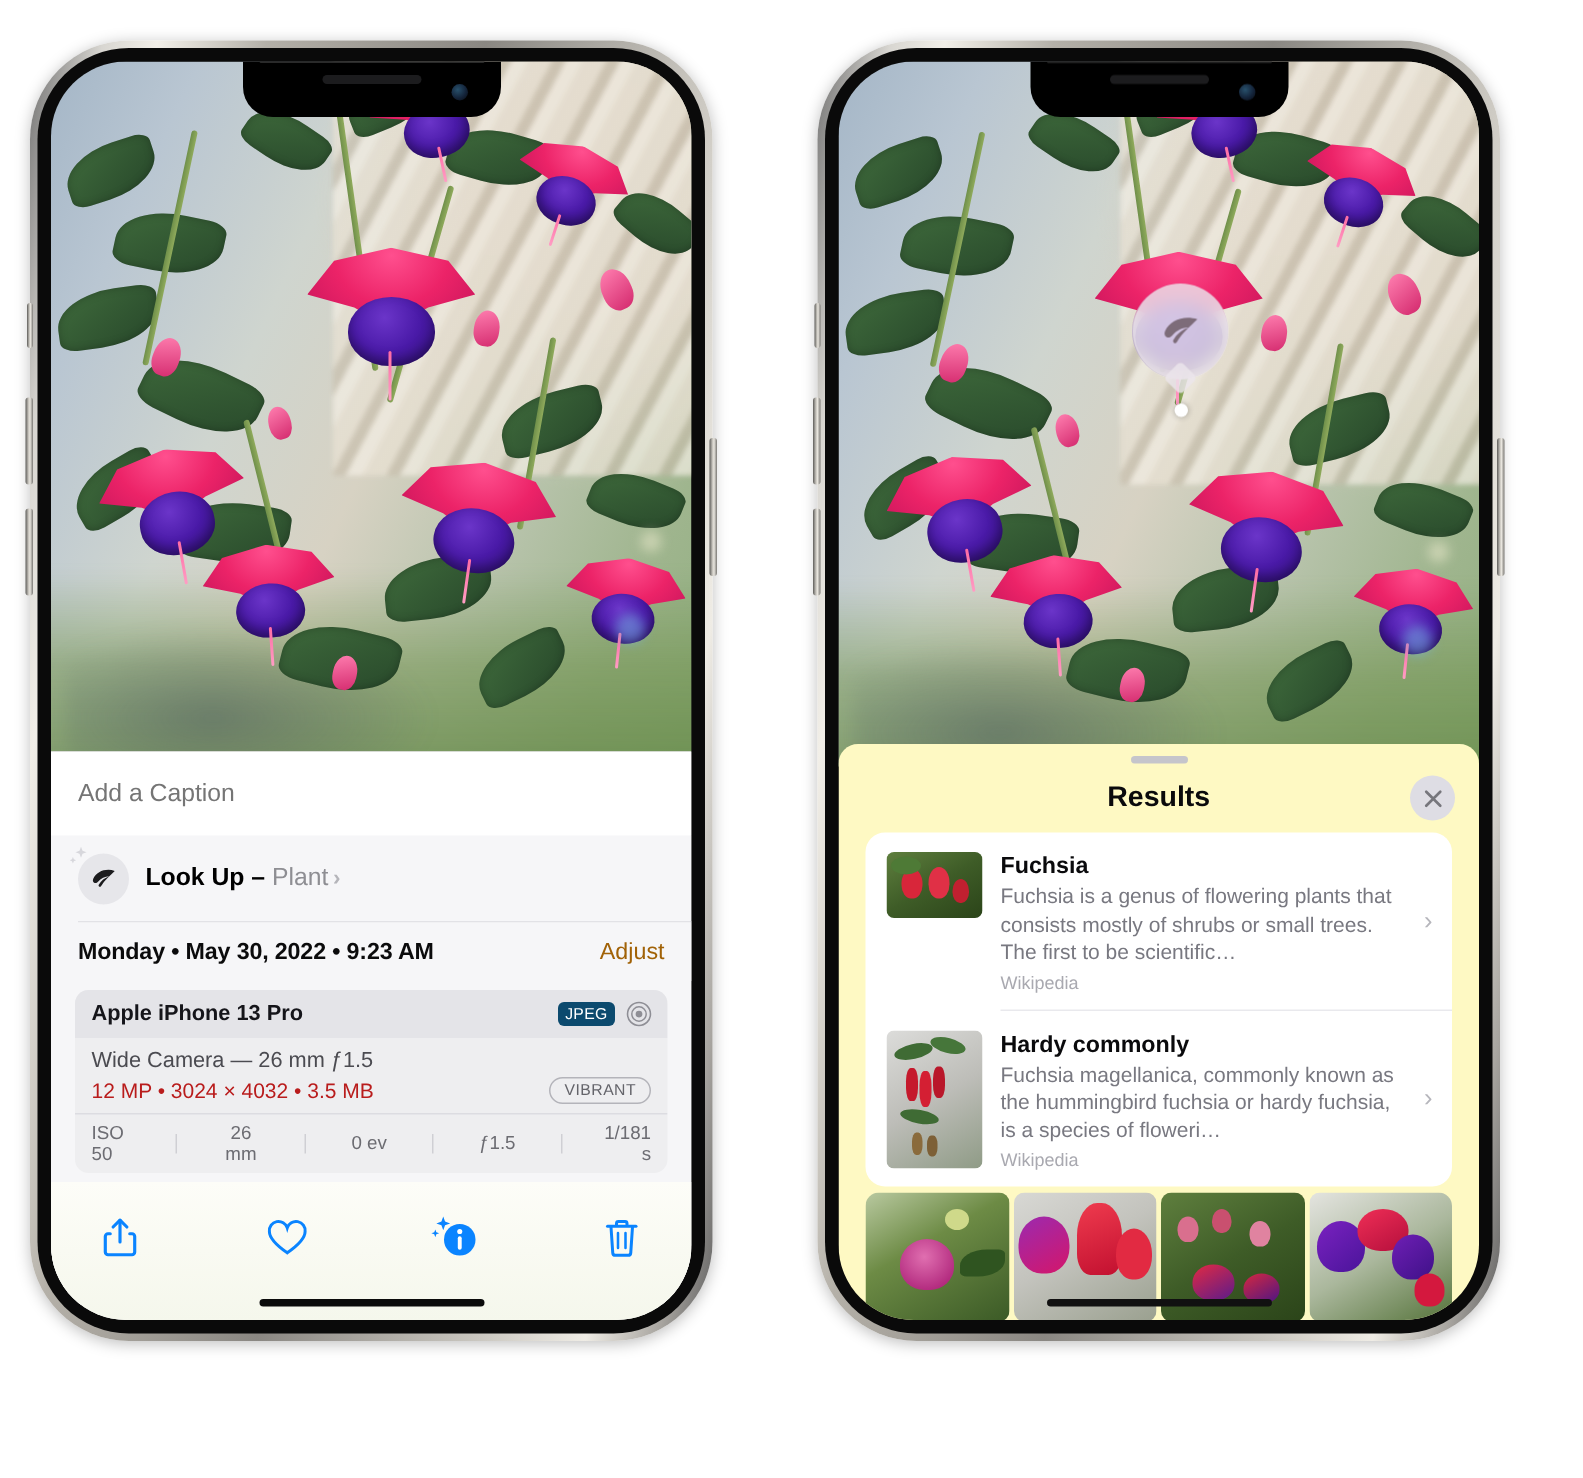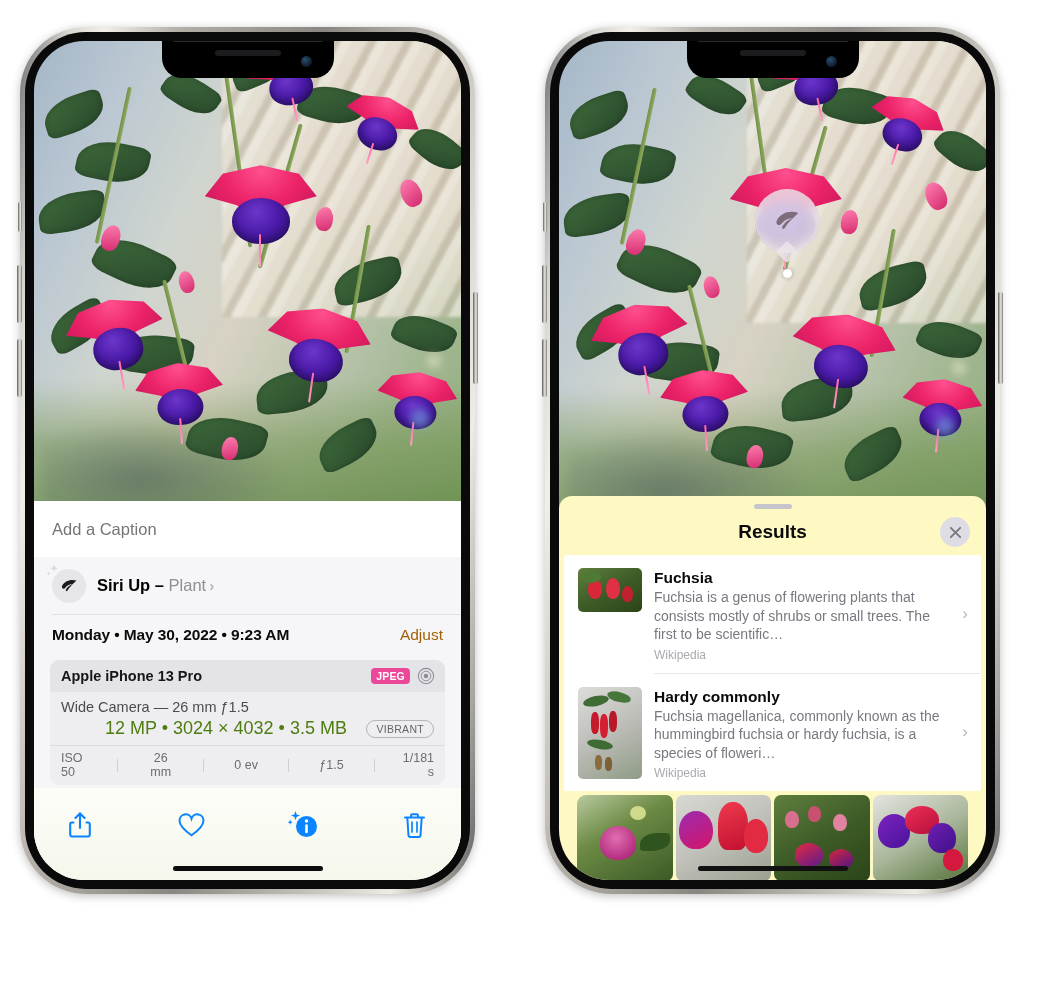--- a/index.html
+++ b/index.html
@@ -183,28 +183,28 @@
     margin:6px 16px 0 16px; border-radius:9px; overflow:hidden;
     background:#eeeef0; border:0;
   }
   .cam-head {
     display:flex; align-items:center; justify-content:space-between;
     padding:7px 10px 7px 11px; background:#e4e4e8;
   }
   .cam-model { font-size:14.5px; font-weight:700; color:#15151a; }
   .cam-head-right { display:flex; align-items:center; gap:7px; }
   .jpeg-badge {
-    background:#ec4899; color:#fff; font-size:10.5px; font-weight:700;
+    background:#0c4a6e; color:#fff; font-size:10.5px; font-weight:400;
     border-radius:4px; padding:2px 5px; letter-spacing:0.2px;
   }
   .lens-icon { width:18px; height:18px; }
   .cam-body { padding:7px 11px 6px 11px; }
   .cam-line1 { font-size:14.5px; color:#4b4b51; }
   .cam-line2row { display:flex; align-items:center; justify-content:space-between; margin-top:3px; }
-  .cam-line2 { font-size:18px; color:#4d7c0f;margin-left:44px; }
+  .cam-line2 { font-size:14px; color:#b91c1c; }
   .vibrant-pill {
     border:1px solid #b4b4ba; border-radius:10px; padding:2px 9px;
     font-size:10.5px; color:#64646a; letter-spacing:0.3px;
   }
   .cam-foot {
     border-top:1px solid #dcdce1; display:flex; align-items:center;
     padding:5px 11px 6px 11px;
     gap:28px;
   }
   .cam-foot span { font-size:12.5px; color:#6c6c72; flex:1; text-align:center; }
@@ -262,21 +262,21 @@
     display:flex; align-items:center; justify-content:center;
   }
   .sec-head {
     display:flex; align-items:baseline; justify-content:space-between;
     padding:8px 18px 8px 18px;
   }
   .sec-title { font-size:20px; font-weight:700; color:#0a0a0c; letter-spacing:-0.3px; }
   .show-more { font-size:14.5px; color:#8e8e93; }
 
   .knowledge-card {
-    margin:0 5px; background:#fff; border-radius:3px; overflow:hidden;
+    margin:0 18px; background:#fff; border-radius:13px; overflow:hidden;
   }
   .k-item { display:flex; align-items:flex-start; gap:12px; padding:13px 12px 11px 14px; position:relative; }
   .k-thumb { width:64px; height:44px; border-radius:5px; flex:none; overflow:hidden; position:relative; }
   .k-thumb.tall { height:92px; }
   .k-text { flex:1; min-width:0; padding-right:20px; }
   .k-title { font-size:15.5px; font-weight:700; color:#0a0a0c; line-height:1.24; }
   .k-desc { font-size:14px; color:#787880; line-height:1.32; margin-top:1px; }
   .k-src { font-size:12px; color:#a9a9b0; margin-top:4px; }
   .k-chev { position:absolute; right:13px; top:50%; transform:translateY(-50%); color:#b6b6bc; font-size:17px; }
   .k-divider { height:1px; background:#e9e9ed; margin-left:90px; }
@@ -401,21 +401,21 @@
             <div class="leaf-circle">
               <svg class="sparkle" viewBox="0 0 16 16">
                 <path d="M9 1.5 L10 4.2 L12.7 5.2 L10 6.2 L9 8.9 L8 6.2 L5.3 5.2 L8 4.2 Z" fill="#d7d7dc"></path>
                 <path d="M3.6 8.4 L4.2 9.9 L5.7 10.5 L4.2 11.1 L3.6 12.6 L3 11.1 L1.5 10.5 L3 9.9 Z" fill="#d7d7dc"></path>
               </svg>
               <svg width="20" height="20" viewBox="0 0 24 24">
                 <path d="M21 5.5c-7.2-2.4-14.6 0.6-17.2 6.2-0.6 1.3-0.3 2.6 0.7 3.2 1 0.6 2.3 0.2 3.1-0.8 2.2-2.8 5.6-4.3 9-4.4-3.6 1.2-6.6 3.6-8.4 6.9-0.3 0.6-0.1 1.2 0.4 1.5 0.5 0.3 1.1 0.1 1.4-0.4C13 12.6 17.3 9.2 21 5.5z" fill="#1c1c1e"></path>
               </svg>
             </div>
             <div class="lookup-text">
-              <span>Siri Up – </span><span class="muted">Plant</span><span class="chev">›</span>
+              <span>Look Up – </span><span class="muted">Plant</span><span class="chev">›</span>
             </div>
           </div>
           <div class="divider"></div>
 
           <div class="date-block">
             <div class="date-line">
               <span class="date-text">Monday • May 30, 2022 • 9:23 AM</span>
               <span class="adjust-link">Adjust</span>
             </div>
           </div>

